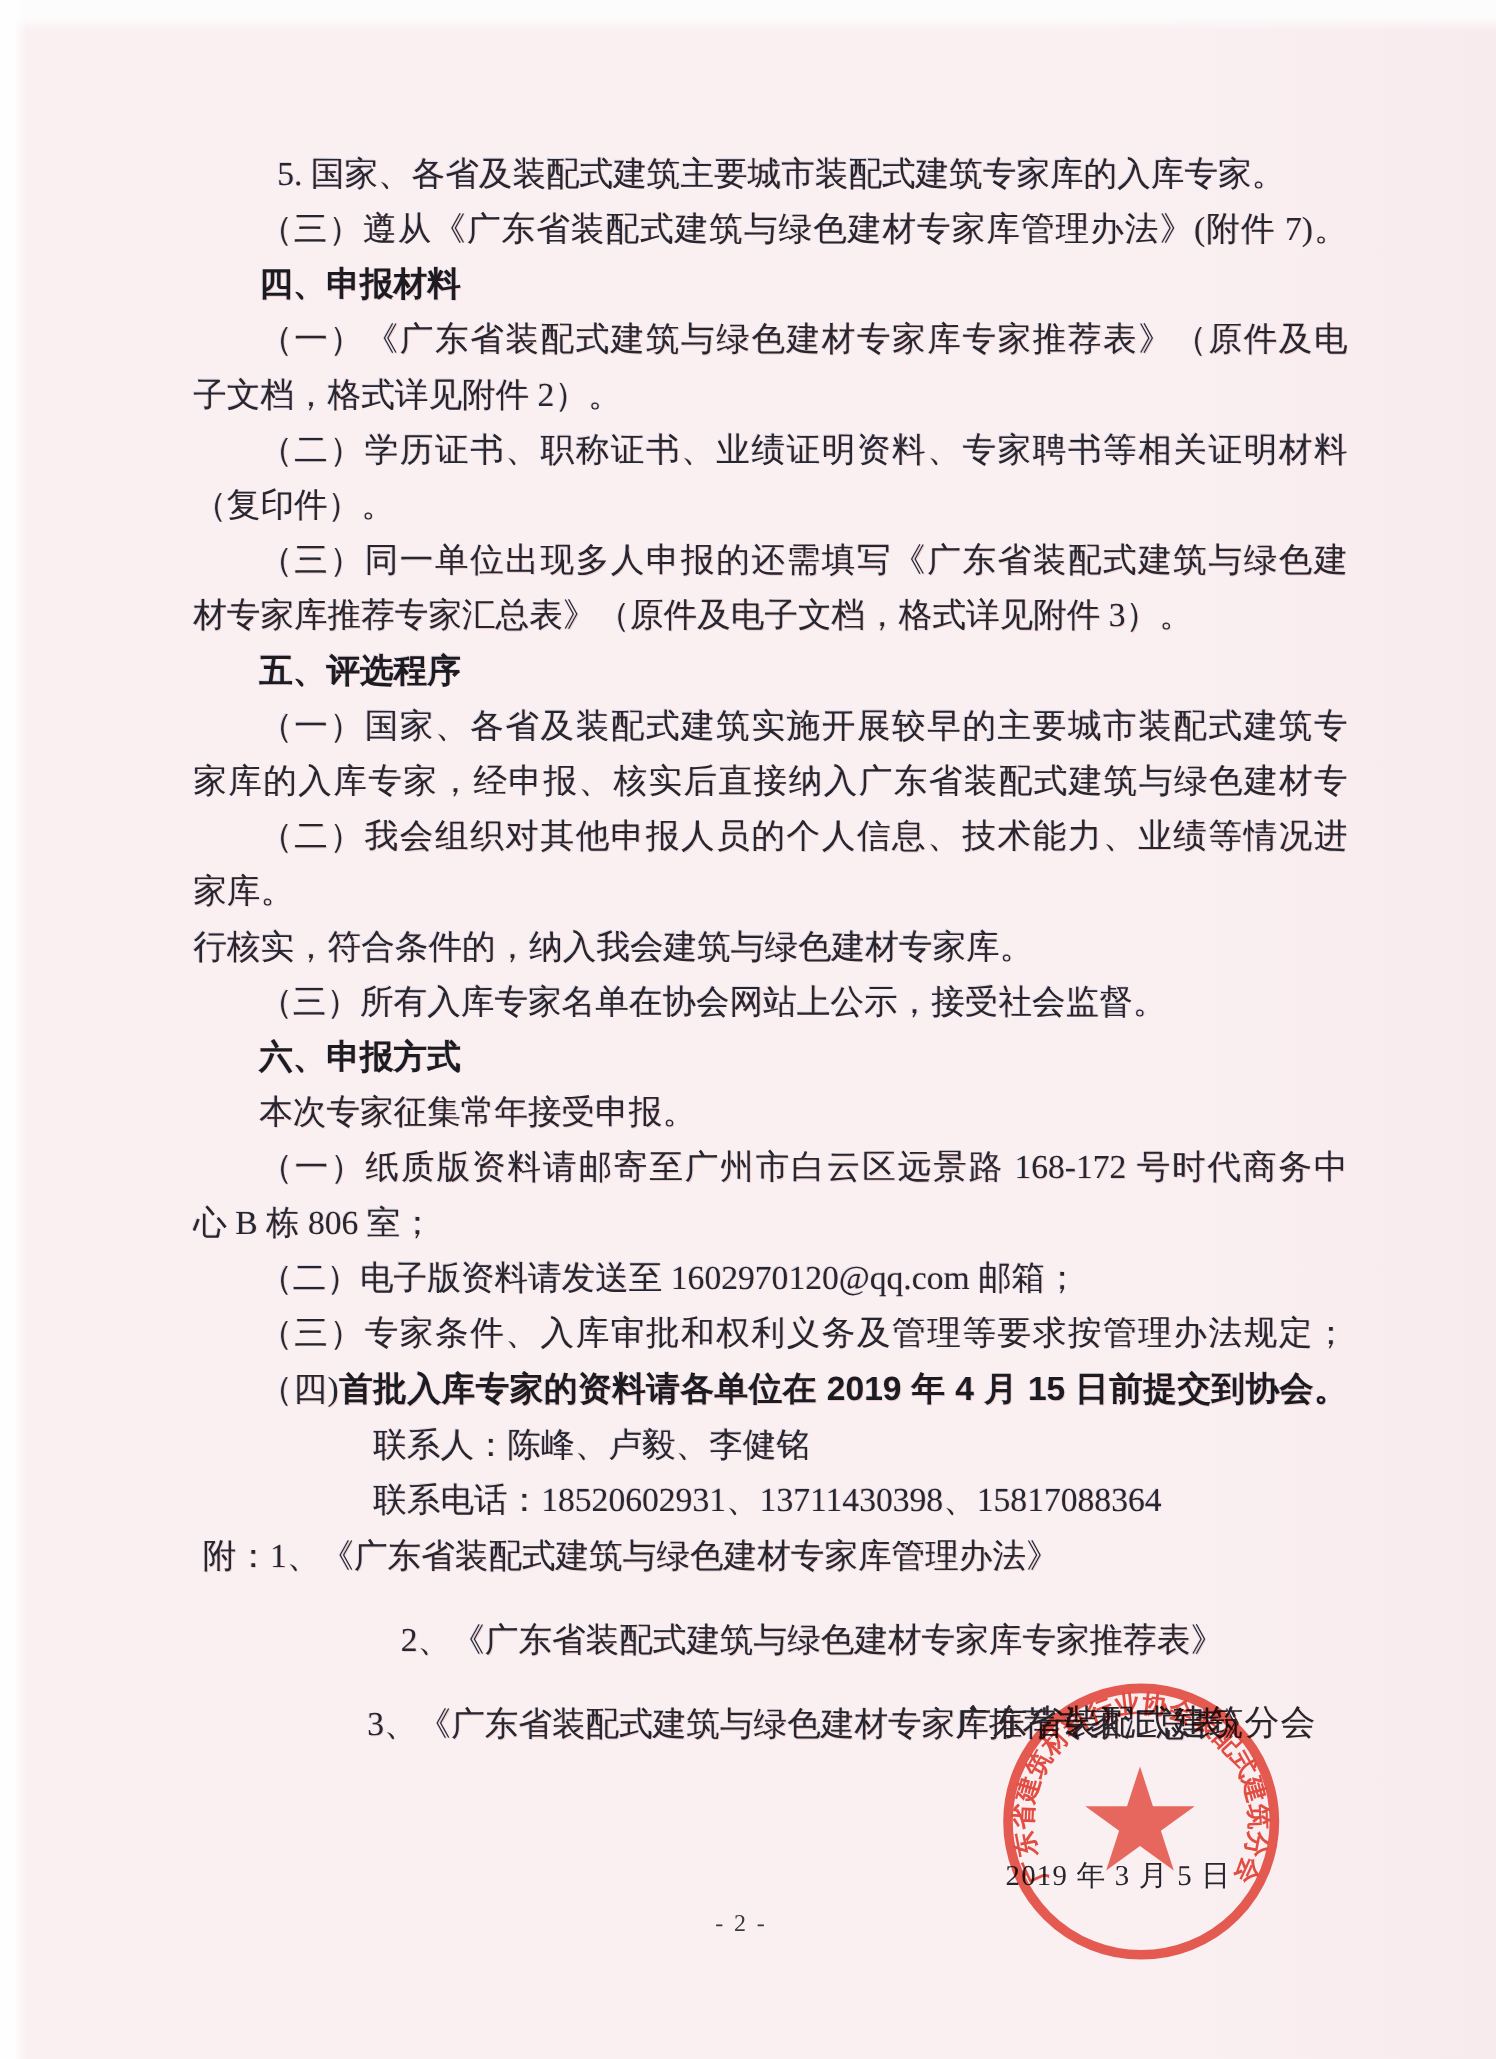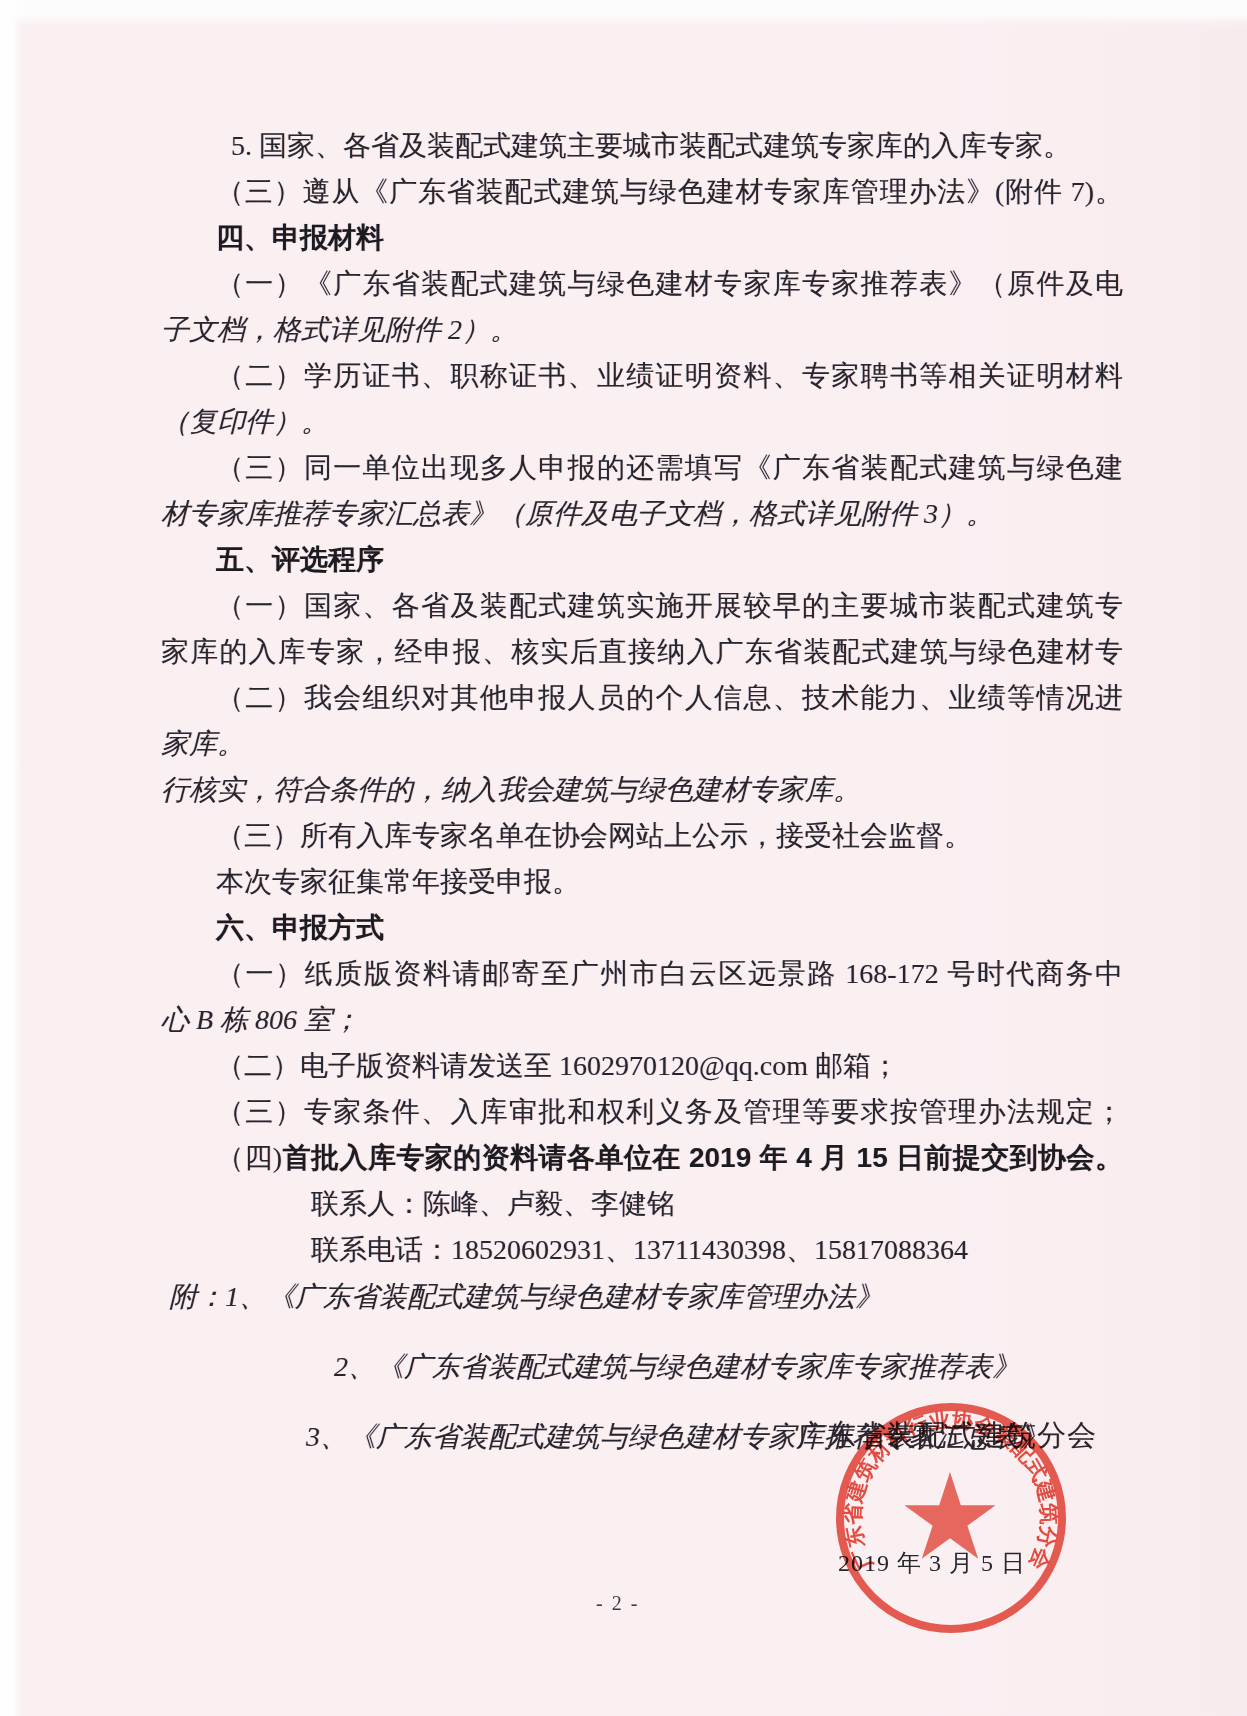--- a/index.html
+++ b/index.html
@@ -16,21 +16,21 @@
       #faf0f2;
     color:#26262c;
   }
   .content{
     position:absolute;left:145px;top:123px;width:962px;
     font-size:28px;line-height:46px;
     text-shadow:0.7px 0.3px 0 rgba(210,80,80,.22), -0.7px -0.3px 0 rgba(70,110,210,.18);
     margin-left:16px;
   }
   .ln{white-space:nowrap;}
-  .ln.wrapok{white-space:normal;font-style:italic;}
+  .ln.wrapok{white-space:normal;}
   .ind{text-indent:55px;white-space:normal;}
   .ind-lg{text-indent:70px;white-space:normal;}
   .contact-ind{text-indent:150px;}
   .fill{text-align:justify;text-align-last:justify;white-space:normal;}
   .hei{font-family:Liberation Serif, serif;font-weight:700;color:#1c1c20;}
   .boldrun{font-family:"Liberation Sans",sans-serif;font-weight:700;color:#1c1c20;}
   .attach{line-height:70px;margin-top:-11px;font-size:28px;}
   .att-first{text-indent:8px;}
   .att-ind{text-indent:70px;text-align:center;}
   .sig-org{
@@ -69,22 +69,22 @@
     <div class="ln wrapok">（复印件）。</div>
     <div class="ln ind fill">（三）同一单位出现多人申报的还需填写《广东省装配式建筑与绿色建</div>
     <div class="ln wrapok">材专家库推荐专家汇总表》（原件及电子文档，格式详见附件 3）。</div>
     <div class="ln ind hei">五、评选程序</div>
     <div class="ln ind fill">（一）国家、各省及装配式建筑实施开展较早的主要城市装配式建筑专</div>
     <div class="ln fill">家库的入库专家，经申报、核实后直接纳入广东省装配式建筑与绿色建材专</div>
     <div class="ln ind fill">（二）我会组织对其他申报人员的个人信息、技术能力、业绩等情况进</div>
     <div class="ln wrapok">家库。</div>
     <div class="ln wrapok">行核实，符合条件的，纳入我会建筑与绿色建材专家库。</div>
     <div class="ln ind">（三）所有入库专家名单在协会网站上公示，接受社会监督。</div>
+    <div class="ln ind hei">六、申报方式</div>
     <div class="ln ind">本次专家征集常年接受申报。</div>
-    <div class="ln ind hei">六、申报方式</div>
     <div class="ln ind fill">（一）纸质版资料请邮寄至广州市白云区远景路 168-172 号时代商务中</div>
     <div class="ln wrapok">心 B 栋 806 室；</div>
     <div class="ln ind">（二）电子版资料请发送至 1602970120@qq.com 邮箱；</div>
     <div class="ln ind fill">（三）专家条件、入库审批和权利义务及管理等要求按管理办法规定；</div>
 
     <div class="ln ind fill">
       <span>（四)</span><span class="boldrun">首批入库专家的资料请各单位在 2019 年 4 月 15 日前提交到协会。</span>
     </div>
 
     <div class="ln contact-ind">联系人：陈峰、卢毅、李健铭</div>

